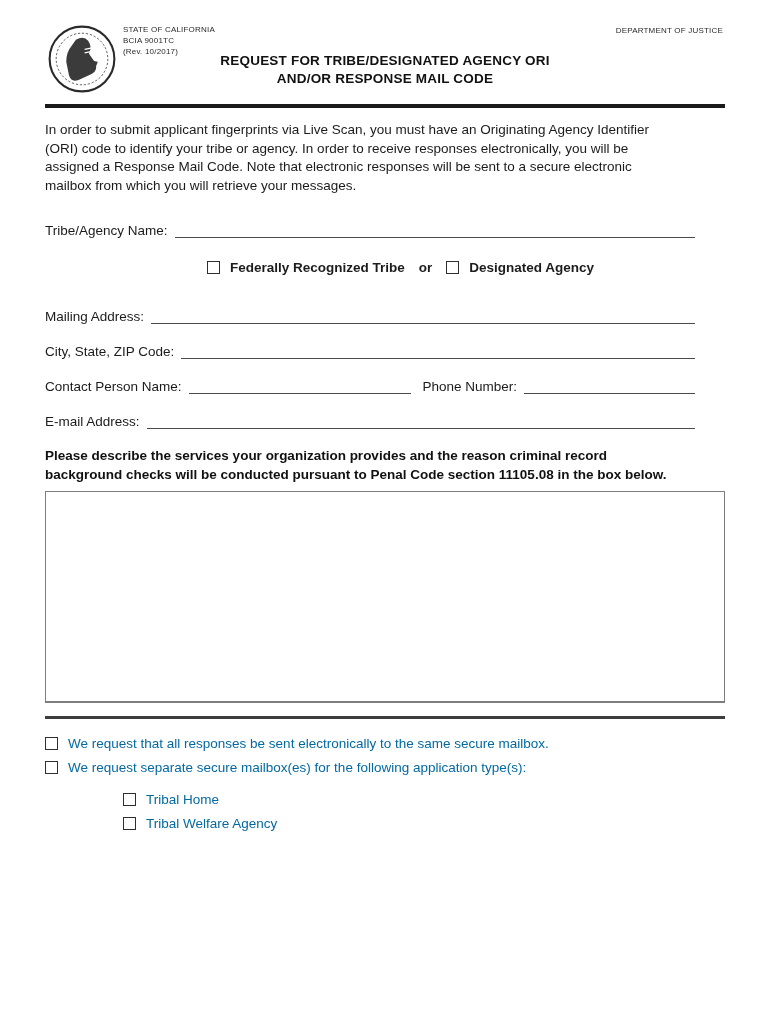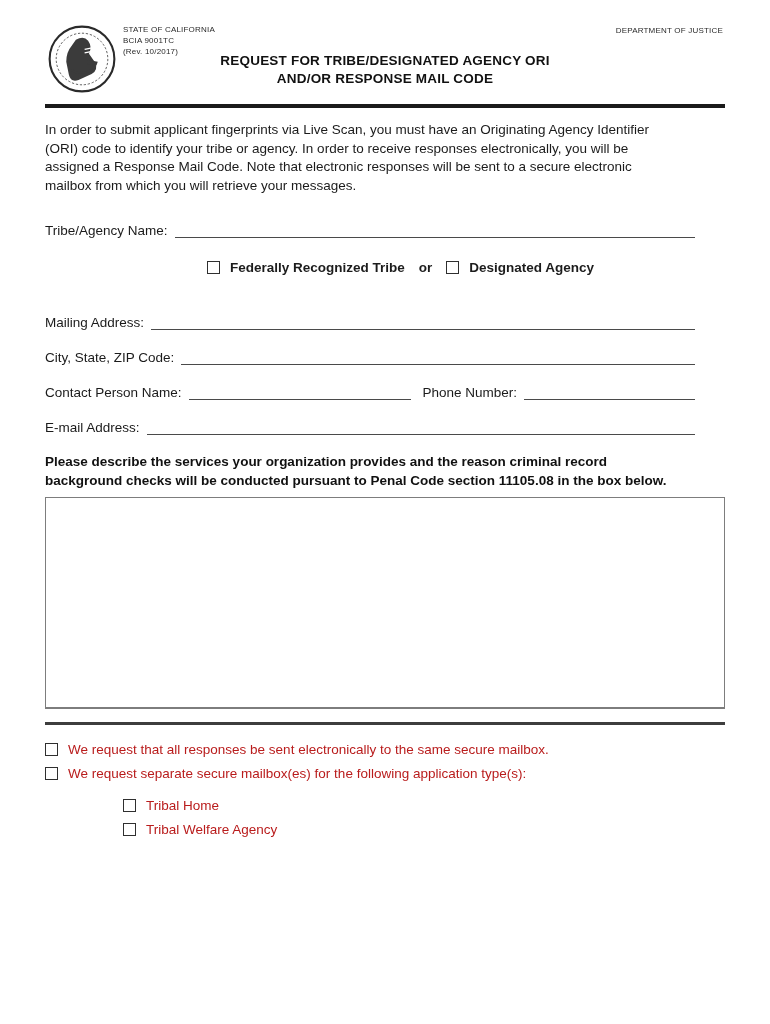--- a/index.html
+++ b/index.html
@@ -25,31 +25,31 @@
   .flabel { white-space: nowrap; color: #1b1b1b; }
   .fline { border-bottom: 1px solid #4a4a4a; height: 17px; margin-left: 7px; flex: 1; }
   .fline.fixed { flex: 0 0 222px; }
   .plabel { white-space: nowrap; margin-left: 12px; }
 
   .tribe-row { margin-top: 26px; }
   .type-row { display: flex; align-items: center; margin-top: 10px; margin-left: 162px; font-size: 13.5px; font-weight: bold; }
   .type-row .cb { margin-right: 10px; }
   .type-or { margin: 12px 14px; }
 
-  .fields { margin-top: 26px; }
+  .fields { margin-top: 20px; }
   .fields .frow { margin-bottom: 18px; }
 
   .prompt { margin-top: 18px; font-size: 13.5px; font-weight: bold; line-height: 18.5px; color: #111; }
 
   .services-box { margin-top: 7px; height: 212px; border: 1px solid #7d7d7d; border-bottom-width: 2px; background: #fff; }
   .rule-mid { height: 3px; background: #3d3d3d; margin-top: 13px; }
 
   
   .cb { display: inline-block; width: 13px; height: 13px; border: 1.5px solid #2f2f2f; background: #fff; flex: 0 0 auto; }
-  .cb-row { display: flex; align-items: center; font-size: 13.5px; color: #b91c1c; }
+  .cb-row { display: flex; align-items: center; font-size: 13.5px; color: #0369a1; }
   .cb-row .cb { margin-right: 10px; }
   .mailbox-opts { margin-top: 17px; }
   .mailbox-opts .cb-row { margin-bottom: 9px; }
   .app-types { margin-top: 17px; margin-left: 78px; }
   .app-types .cb-row { margin-bottom: 9px; }
 
   .closing { margin-top: 27px; font-size: 13.5px; line-height: 18.5px; color: #1b1b1b; }
 
   .page-num { position: absolute; left: 0; right: 0; top: 966px; text-align: center; font-size: 13.5px; color: #222; }
 </style>

